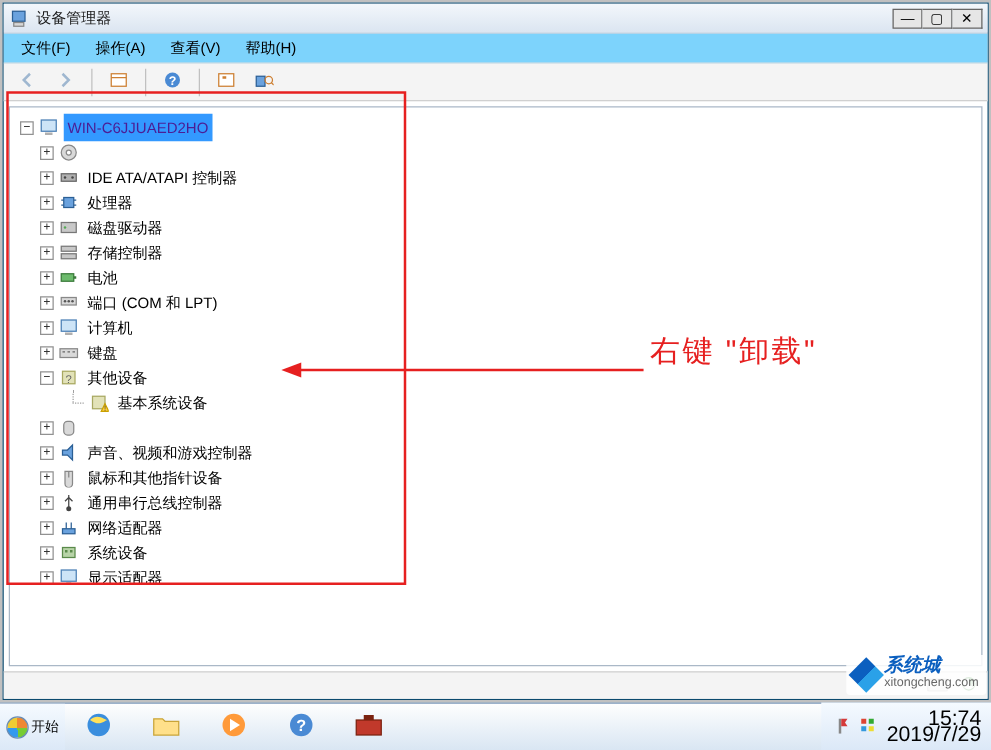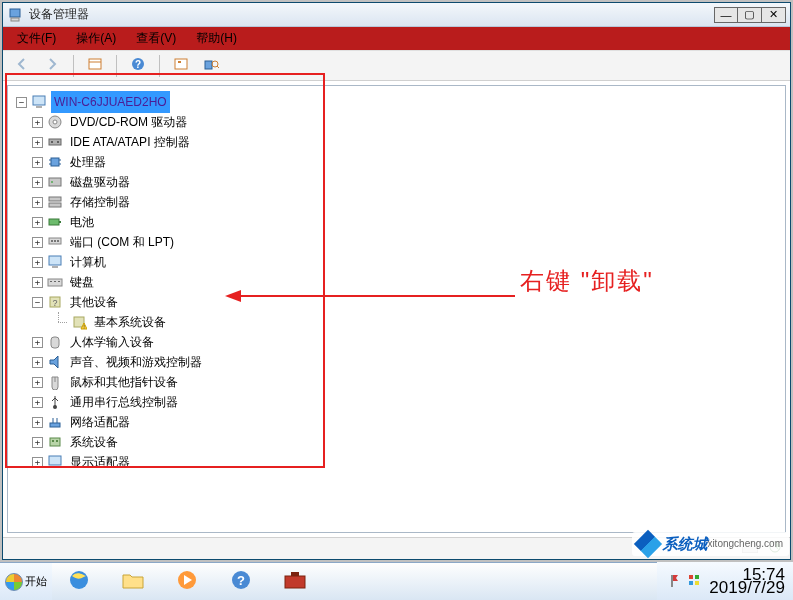--- a/index.html
+++ b/index.html
@@ -21,21 +21,21 @@
   .title-text { flex:1; color:#1a1a1a; font-size:12px; }
   .win-btns { display:flex; gap:0; }
   .win-btn {
     width:24px; height:16px; border:1px solid #666; background:#e6e6e6;
     display:flex; align-items:center; justify-content:center; font-size:11px; cursor:pointer;
     border-left:none;
   }
   .win-btn:first-child { border-left:1px solid #666; }
 
   .menubar {
-    height:24px; background:#b91c1c; border-bottom:1px solid #e0e0e0;
+    height:24px; background:#7dd3fc; border-bottom:1px solid #e0e0e0;
     display:flex; align-items:flex-start; padding:0 4px;
   }
   .menuitem { padding:3px 10px; cursor:pointer; }
 
   .toolbar {
     height:30px; background:#f4f4f4; border-bottom:1px solid #d0d0d0;
     display:flex; align-items:center; padding:0 6px; gap:4px;
   }
   .toolsep { width:1px; height:22px; background:#c0c0c0; margin:0 4px; }
   .tbtn {
@@ -213,21 +213,20 @@
       </div>
 
     <div class="node-row indent-1">
           <span class="expander">+</span>
           <span class="node-icon">
             <svg width="16" height="16">
               <circle cx="8" cy="8" r="6" fill="#d9d9d9" stroke="#888"></circle>
               <circle cx="8" cy="8" r="2" fill="#fff" stroke="#888"></circle>
             </svg>
           </span>
-          <span class="node-label">DVD/CD-ROM 驱动器</span>
         </div>
         <div class="node-row indent-1">
           <span class="expander">+</span>
           <span class="node-icon">
             <svg width="16" height="16">
               <rect x="2" y="5" width="12" height="6" fill="#b0b0b0" stroke="#666"></rect>
               <circle cx="5" cy="8" r="1" fill="#444"></circle>
               <circle cx="11" cy="8" r="1" fill="#444"></circle>
             </svg>
           </span>
@@ -331,21 +330,20 @@
           </span>
           <span class="node-label">基本系统设备</span>
         </div>
         <div class="node-row indent-1">
           <span class="expander">+</span>
           <span class="node-icon">
             <svg width="16" height="16">
               <rect x="4" y="3" width="8" height="11" rx="3" fill="#d9d9d9" stroke="#888"></rect>
             </svg>
           </span>
-          <span class="node-label">人体学输入设备</span>
         </div>
         <div class="node-row indent-1">
           <span class="expander">+</span>
           <span class="node-icon">
             <svg width="16" height="16">
               <polygon points="3,6 7,6 11,2 11,14 7,10 3,10" fill="#6aa2de" stroke="#2b5f95"></polygon>
             </svg>
           </span>
           <span class="node-label">声音、视频和游戏控制器</span>
         </div>
@@ -420,21 +418,21 @@
   <svg viewBox="0 0 290 20">
       <defs></defs>
     <line x1="290" y1="10" x2="12" y2="10" stroke="#e62020" stroke-width="2"></line>
     <polygon points="0,10 16,4 16,16" fill="#e62020"></polygon>
   </svg>
 </div>
 <div class="annot-text">右键 "卸载"</div>
 
 <div class="wm">
   <span class="cube"></span>
-  <div style="display:flex;flex-direction:row;line-height:14px">
+  <div style="display:flex;flex-direction:column;line-height:14px">
     <span style="font-weight:bold">系统城</span>
     <span style="font-size:10px;font-style:normal;color:#666">xitongcheng.com</span>
   </div>
 </div>
 
 <div class="taskbar">
   <div class="start">
     <span class="start-orb"></span>
     <span>开始</span>
   </div>

